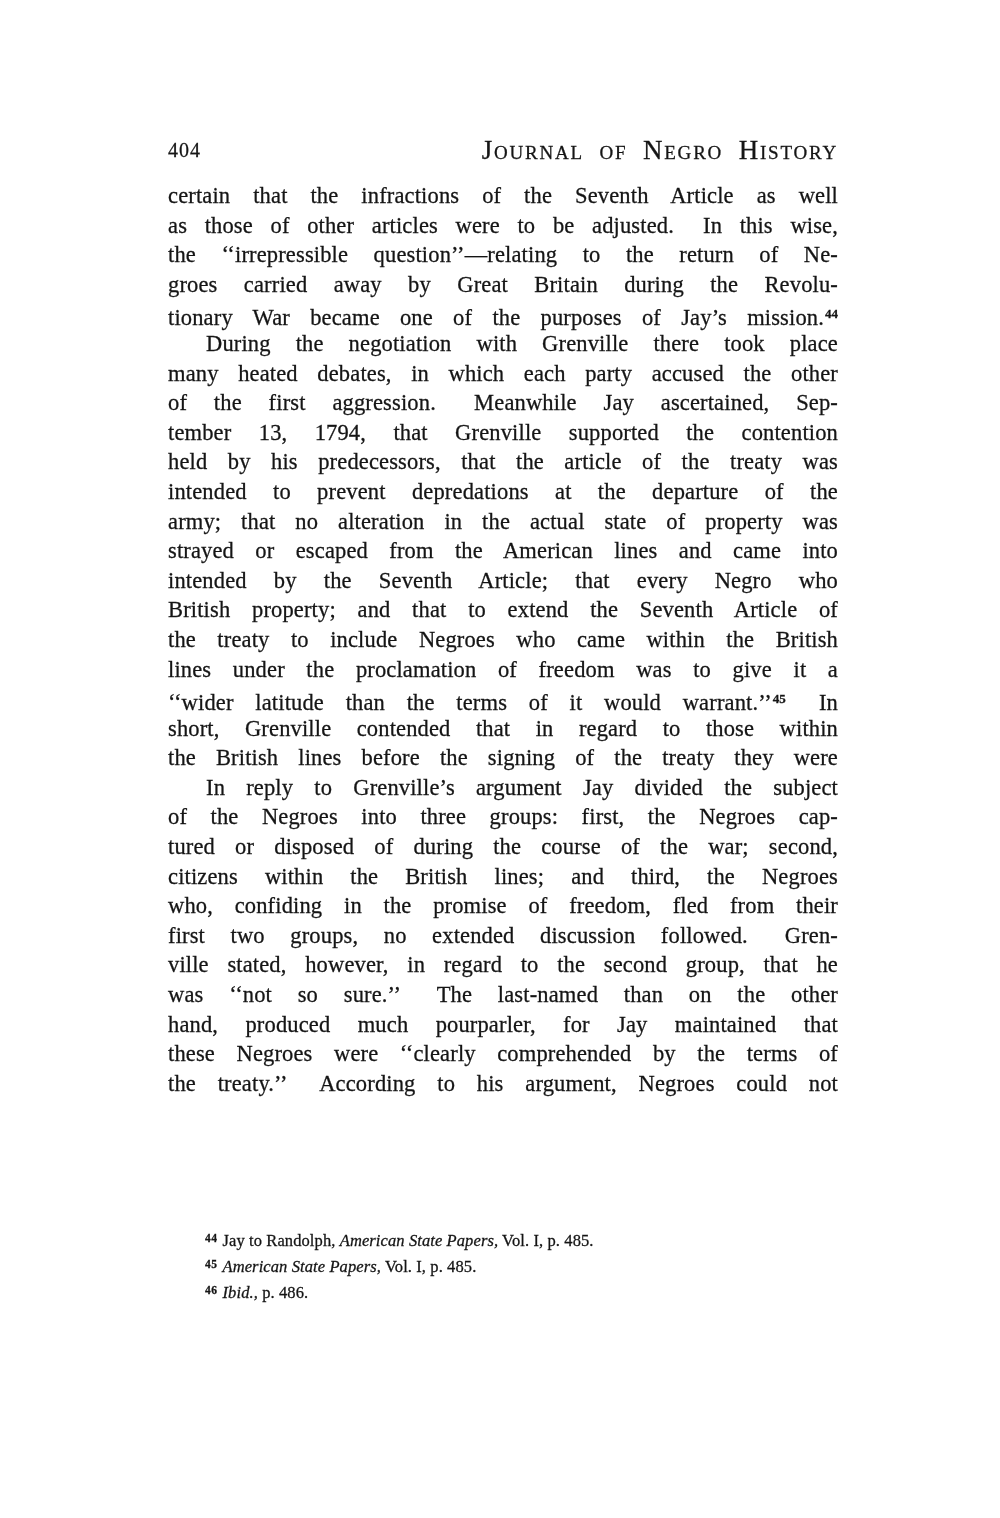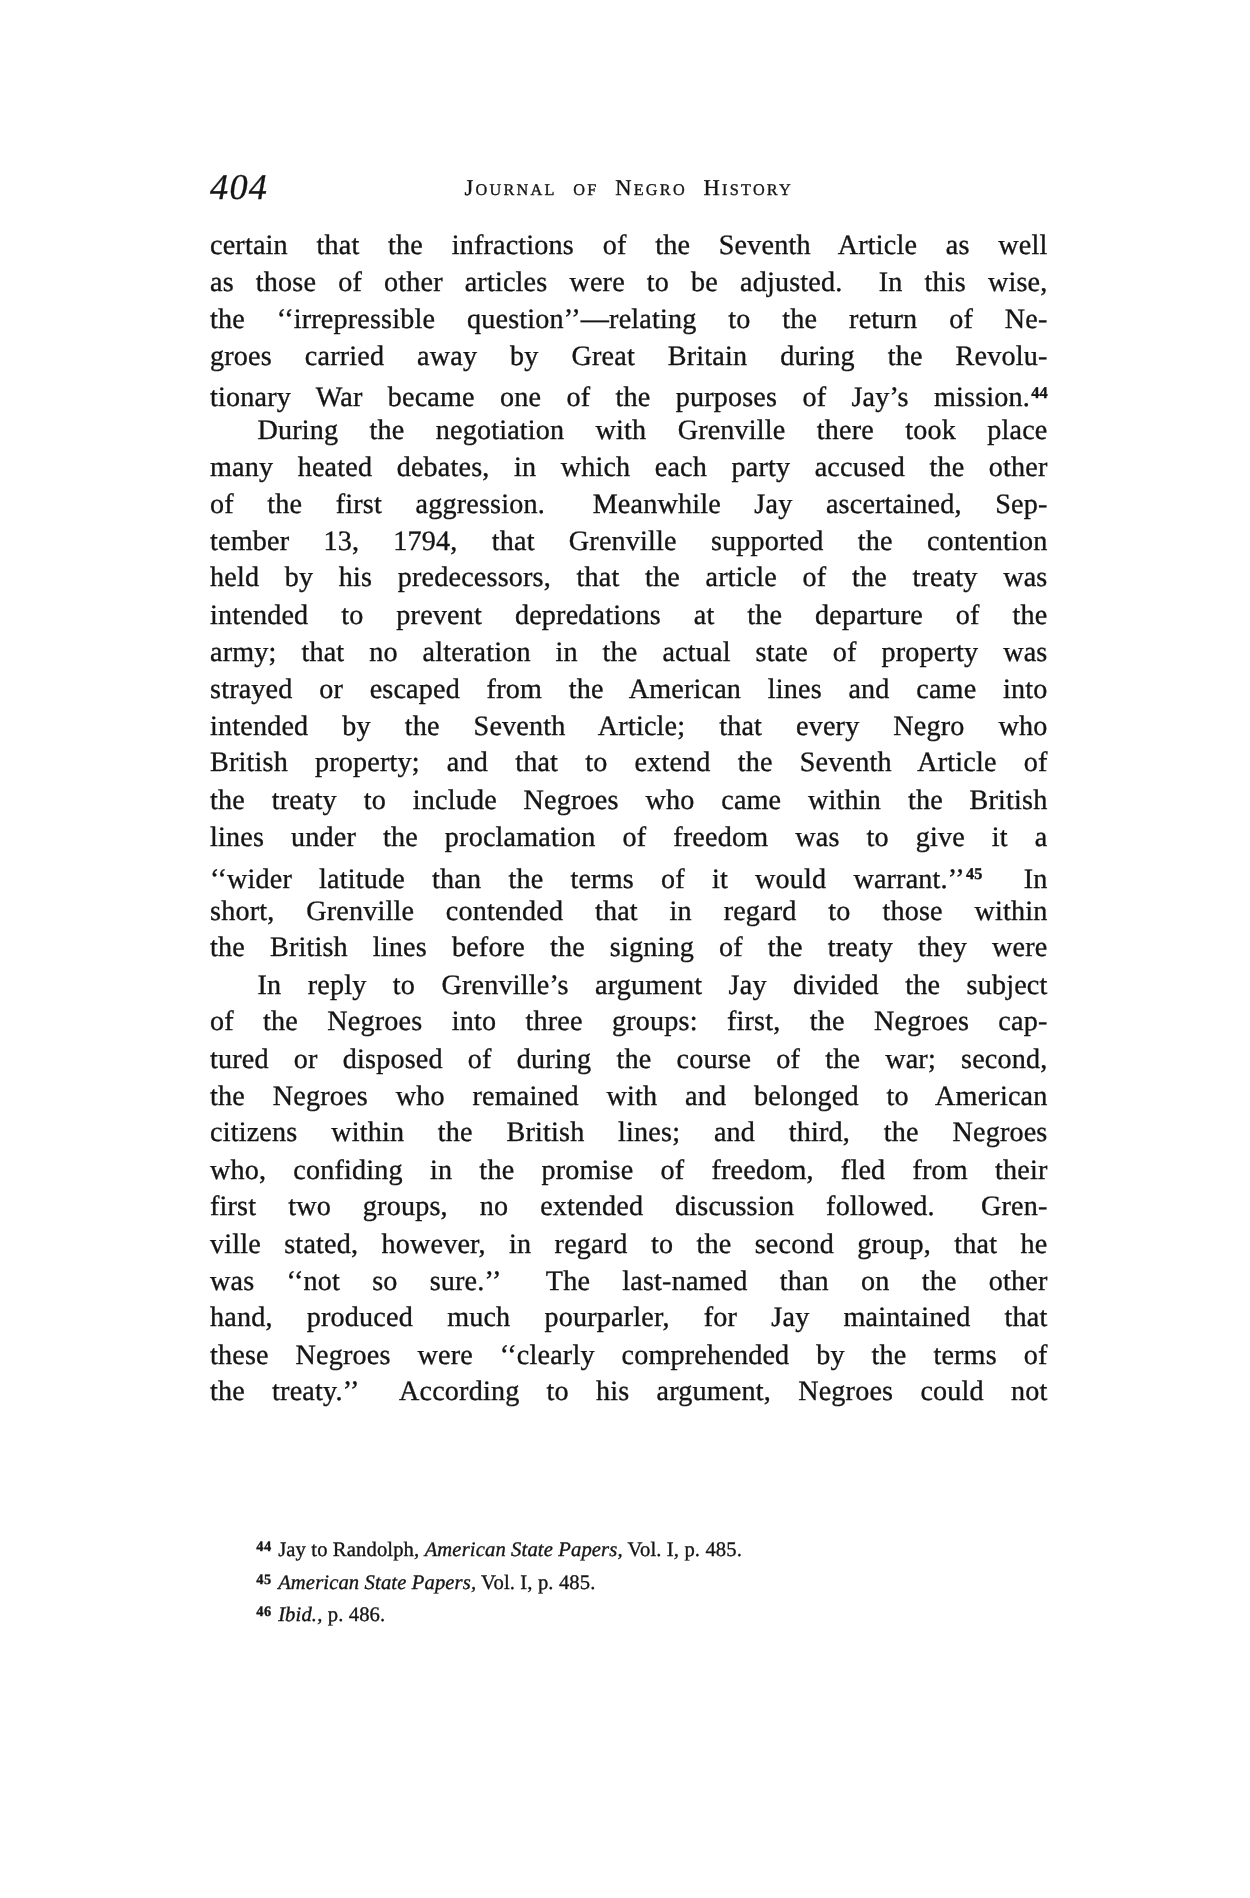--- a/index.html
+++ b/index.html
@@ -17,26 +17,26 @@
     -webkit-text-stroke: 0.28px currentColor;
   }
   
   .running-header {
     position: absolute;
     top: 137px; left: 168px; width: 670px;
     height: 26px; line-height: 26px;
   }
   .page-number {
     position: absolute; left: 0; top: 0;
-    font-size: 29px; letter-spacing: 1px; font-style: italic;
+    font-size: 20px; letter-spacing: 1px;
   }
   .journal-title {
-    display: block; text-align: center;
+    display: block; text-align: right;
     font-variant: small-caps;
-    font-size: 18px;
+    font-size: 27px;
     letter-spacing: 1.8px;
     word-spacing: 7px;
   }
   
   .page-body {
     position: absolute;
     top: 181px; left: 168px; width: 670px;
     font-size: 22.5px;
     letter-spacing: 0.15px;
   }
@@ -111,21 +111,20 @@
         <div class="line"><span>the treaty to include Negroes who came within the British</span></div>
         <div class="line"><span>lines under the proclamation of freedom was to give it a</span></div>
         <div class="line"><span>‘‘wider latitude than the terms of it would warrant.’’</span><span class="sup">45</span><span>  In</span></div>
         <div class="line"><span>short, Grenville contended that in regard to those within</span></div>
         <div class="line"><span>the British lines before the signing of the treaty they were</span></div>
       </div>
       <div class="paragraph">
         <div class="line indent"><span>In reply to Grenville’s argument Jay divided the subject</span></div>
         <div class="line"><span>of the Negroes into three groups: first, the Negroes cap-</span></div>
         <div class="line"><span>tured or disposed of during the course of the war; second,</span></div>
-        <div class="line"><span>the Negroes who remained with and belonged to American</span></div>
         <div class="line"><span>citizens within the British lines; and third, the Negroes</span></div>
         <div class="line"><span>who, confiding in the promise of freedom, fled from their</span></div>
         <div class="line"><span>first two groups, no extended discussion followed.  Gren-</span></div>
         <div class="line"><span>ville stated, however, in regard to the second group, that he</span></div>
         <div class="line"><span>was ‘‘not so sure.’’  The last-named than on the other</span></div>
         <div class="line"><span>hand, produced much pourparler, for Jay maintained that</span></div>
         <div class="line"><span>these Negroes were ‘‘clearly comprehended by the terms of</span></div>
         <div class="line"><span>the treaty.’’  According to his argument, Negroes could not</span></div>
       </div>
     </div>

